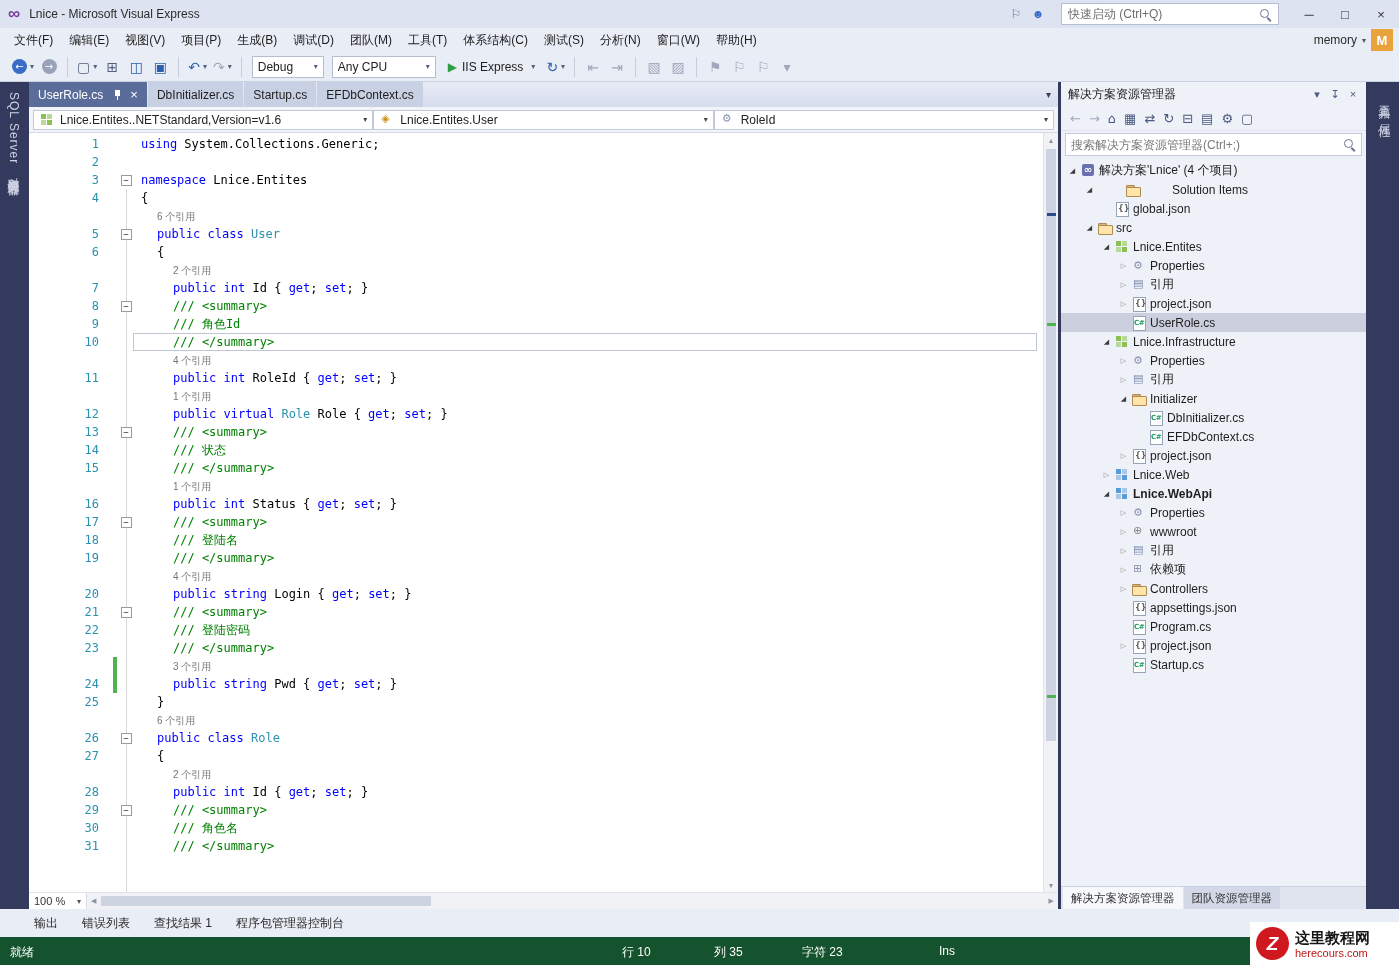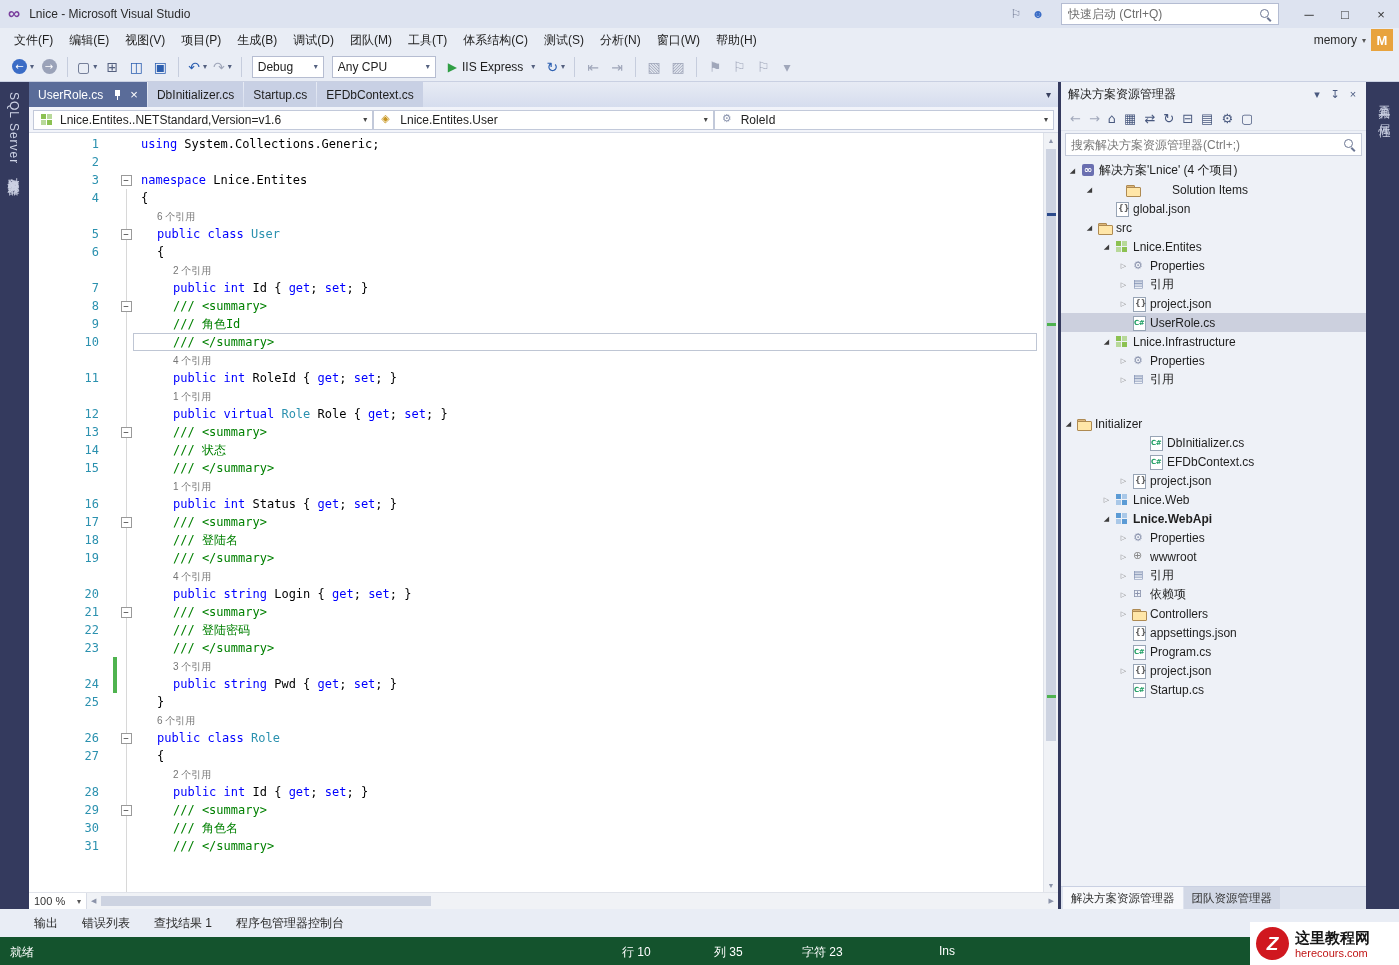--- a/index.html
+++ b/index.html
@@ -158,21 +158,21 @@
   .wl1{font-size:15px;font-weight:bold;color:#151515;line-height:1.2}
   .wl2{font-size:11px;color:#c01515}
 </style>
 </head>
 <body>
 
 <div class="vs">
 
   <div class="titlebar">
     <span class="vslogo">∞</span>
-    <span class="apptitle">Lnice - Microsoft Visual Studio</span>
+    <span class="apptitle">Lnice - Microsoft Visual Express</span>
     <div class="title-right">
       <span class="t-icon">⚐</span>
       <span class="t-icon blue">☻</span>
       <div class="quicklaunch">
         <input placeholder="快速启动 (Ctrl+Q)" style="">
         <span class="search-glyph"></span>
       </div>
       <div class="winbtns">
         <span>─</span>
         <span>□</span>
@@ -470,21 +470,21 @@
           <div class="trow" style="padding-left: 55px;">
             <span class="arrow col">▷</span>
             <span class="ico ico-properties"></span>
             <span class="tlabel">Properties</span>
           </div>
           <div class="trow" style="padding-left: 55px;">
             <span class="arrow col">▷</span>
             <span class="ico ico-refs"></span>
             <span class="tlabel">引用</span>
           </div>
-          <div class="trow" style=" margin-top: 25px;">
+          <div class="trow" style="padding-left: 55px;">
             <span class="arrow exp">◢</span>
             <span class="ico ico-folder"></span>
             <span class="tlabel">Initializer</span>
           </div>
           <div class="trow" style="padding-left: 72px;">
             <span class="arrow"></span>
             <span class="ico ico-cs"></span>
             <span class="tlabel">DbInitializer.cs</span>
           </div>
           <div class="trow" style="padding-left: 72px;">

